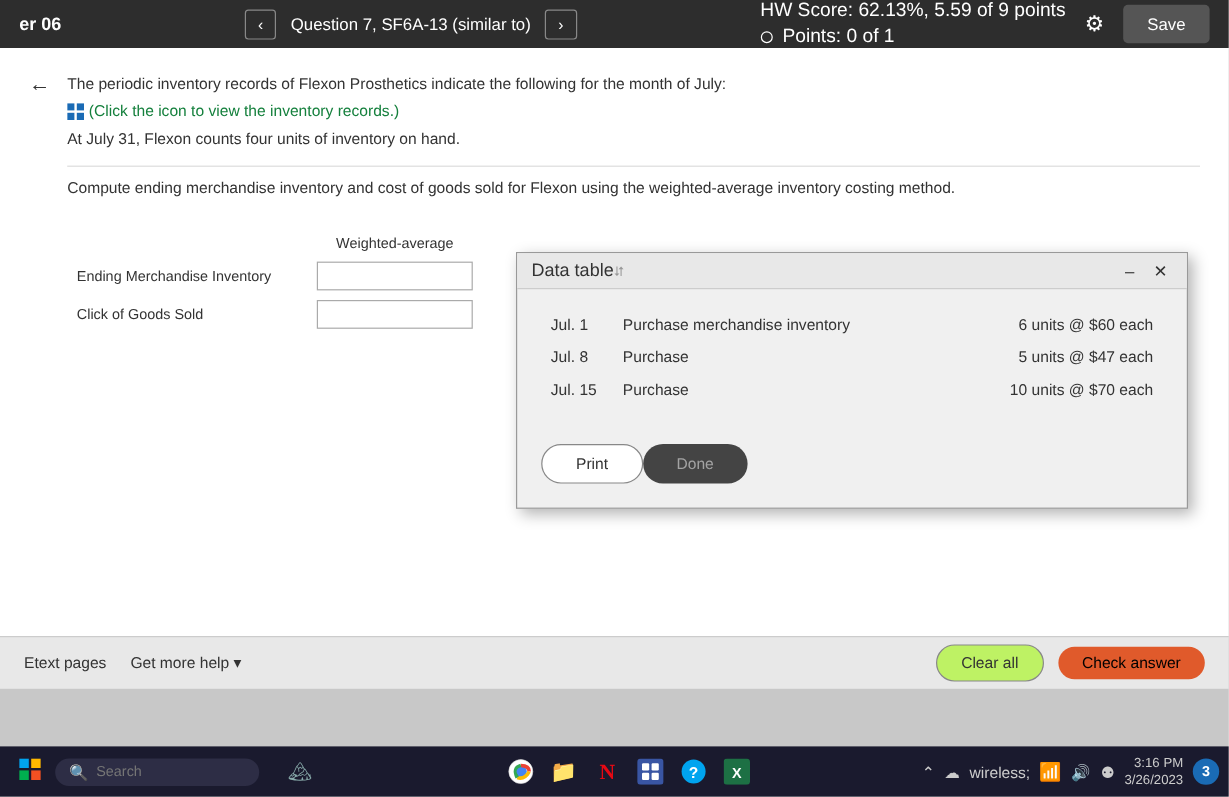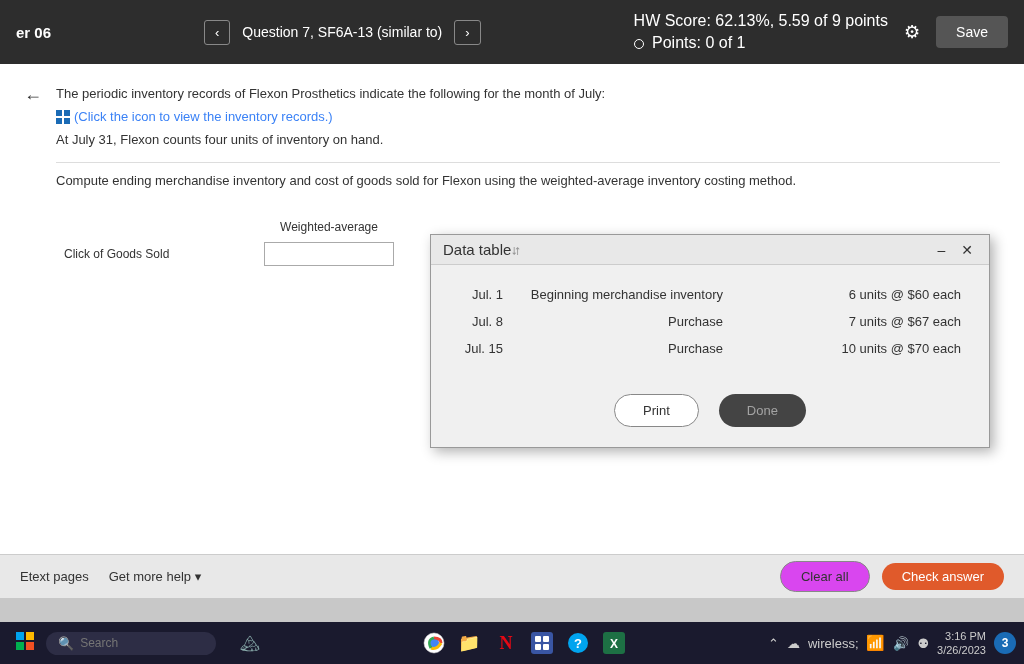--- a/index.html
+++ b/index.html
@@ -12,21 +12,21 @@
       position: relative;
     }
 
     
     .top-bar {
       background: #2d2d2d;
       display: flex;
       align-items: center;
       justify-content: space-between;
       padding: 0 16px;
-      height: 64px;
+      height: 40px;
     }
     .top-bar-left {
       color: #fff;
       font-size: 15px;
       font-weight: bold;
     }
     .top-bar-center {
       display: flex;
       align-items: center;
       gap: 12px;
@@ -173,35 +173,33 @@
     }
     .data-table {
       width: 100%;
       border-collapse: collapse;
     }
     .data-table td {
       padding: 6px 8px;
       font-size: 13px;
       color: #333;
       vertical-align: middle;
-      text-align: right;
     }
     .data-table td:first-child {
       width: 60px;
     }
     .data-table td:nth-child(2) {
       width: 220px;
     }
     .data-table td:nth-child(3) {
       text-align: right;
     }
     .modal-footer {
       display: flex;
-      justify-content: center;
-      gap: 20px;
+      justify-content: flex-start;
       padding: 16px 20px 20px;
     }
     .print-btn {
       background: #fff;
       border: 1px solid #888;
       padding: 8px 28px;
       border-radius: 20px;
       font-size: 13px;
       cursor: pointer;
       color: #333;
@@ -237,36 +235,36 @@
       color: #333;
       cursor: pointer;
       text-decoration: none;
     }
     .bottom-right {
       display: flex;
       gap: 12px;
       align-items: center;
     }
     .clear-all-btn {
-      background: #d946ef;
+      background: #bef264;
       border: 1px solid #888;
       padding: 7px 20px;
       border-radius: 20px;
       font-size: 13px;
       cursor: pointer;
       color: #333;
     }
     .check-answer-btn {
       background: #e05a2b;
       border: none;
       padding: 6px 20px;
       border-radius: 20px;
       font-size: 13px;
       cursor: pointer;
-      color: #ffffff;
+      color: #000000;
     }
 
     
     .taskbar {
       background: #1a1a2e;
       display: flex;
       align-items: center;
       justify-content: space-between;
       height: 42px;
       padding: 0 8px;
@@ -390,39 +388,45 @@
     <p>The periodic inventory records of Flexon Prosthetics indicate the following for the month of July:</p>
     <div class="icon-link">
       <span style="display:inline-flex;gap:1px;width:14px;height:14px;">
         <svg width="14" height="14" viewBox="0 0 14 14">
           <rect x="0" y="0" width="6" height="6" fill="#1a6bb5"></rect>
           <rect x="8" y="0" width="6" height="6" fill="#1a6bb5"></rect>
           <rect x="0" y="8" width="6" height="6" fill="#1a6bb5"></rect>
           <rect x="8" y="8" width="6" height="6" fill="#1a6bb5"></rect>
         </svg>
       </span>
-      <span style="color:#3b82f6;cursor:pointer;">(Click the icon to view the inventory records.)</span>
+      <span style="color:#15803d;cursor:pointer;">(Click the icon to view the inventory records.)</span>
     </div>
     <p>At July 31, Flexon counts four units of inventory on hand.</p>
   </div>
 
   <div class="separator"></div>
 
   <p class="problem-text">Compute ending merchandise inventory and cost of goods sold for Flexon using the weighted-average inventory costing method.</p>
 
   <div class="form-area">
     <table class="form-table">
       <thead>
         <tr>
           <th style="width:200px;"></th>
           <th>Weighted-average</th>
         </tr>
       </thead>
       <tbody>
         <tr>
+          <td>Ending Merchandise Inventory</td>
+          <td>
+            <input class="form-input" type="text" style="">
+          </td>
+        </tr>
+        <tr>
           <td>Click of Goods Sold</td>
           <td>
             <input class="form-input" type="text" style="">
           </td>
         </tr>
       </tbody>
     </table>
   </div>
 
   <div class="data-modal">
@@ -433,27 +437,27 @@
       <div class="modal-controls">
         <button class="modal-ctrl-btn">–</button>
         <button class="modal-ctrl-btn">✕</button>
       </div>
     </div>
     <div class="modal-body">
       <table class="data-table">
         <tbody id="modal-table-body">
         <tr>
       <td>Jul. 1</td>
-      <td>Beginning merchandise inventory</td>
+      <td>Purchase merchandise inventory</td>
       <td style="text-align:right;">6 units @ $60 each</td>
     </tr>
             <tr>
       <td>Jul. 8</td>
       <td>Purchase</td>
-      <td style="text-align:right;">7 units @ $67 each</td>
+      <td style="text-align:right;">5 units @ $47 each</td>
     </tr>
             <tr>
       <td>Jul. 15</td>
       <td>Purchase</td>
       <td style="text-align:right;">10 units @ $70 each</td>
     </tr>
           </tbody>
       </table>
     </div>
     <div class="modal-footer">

